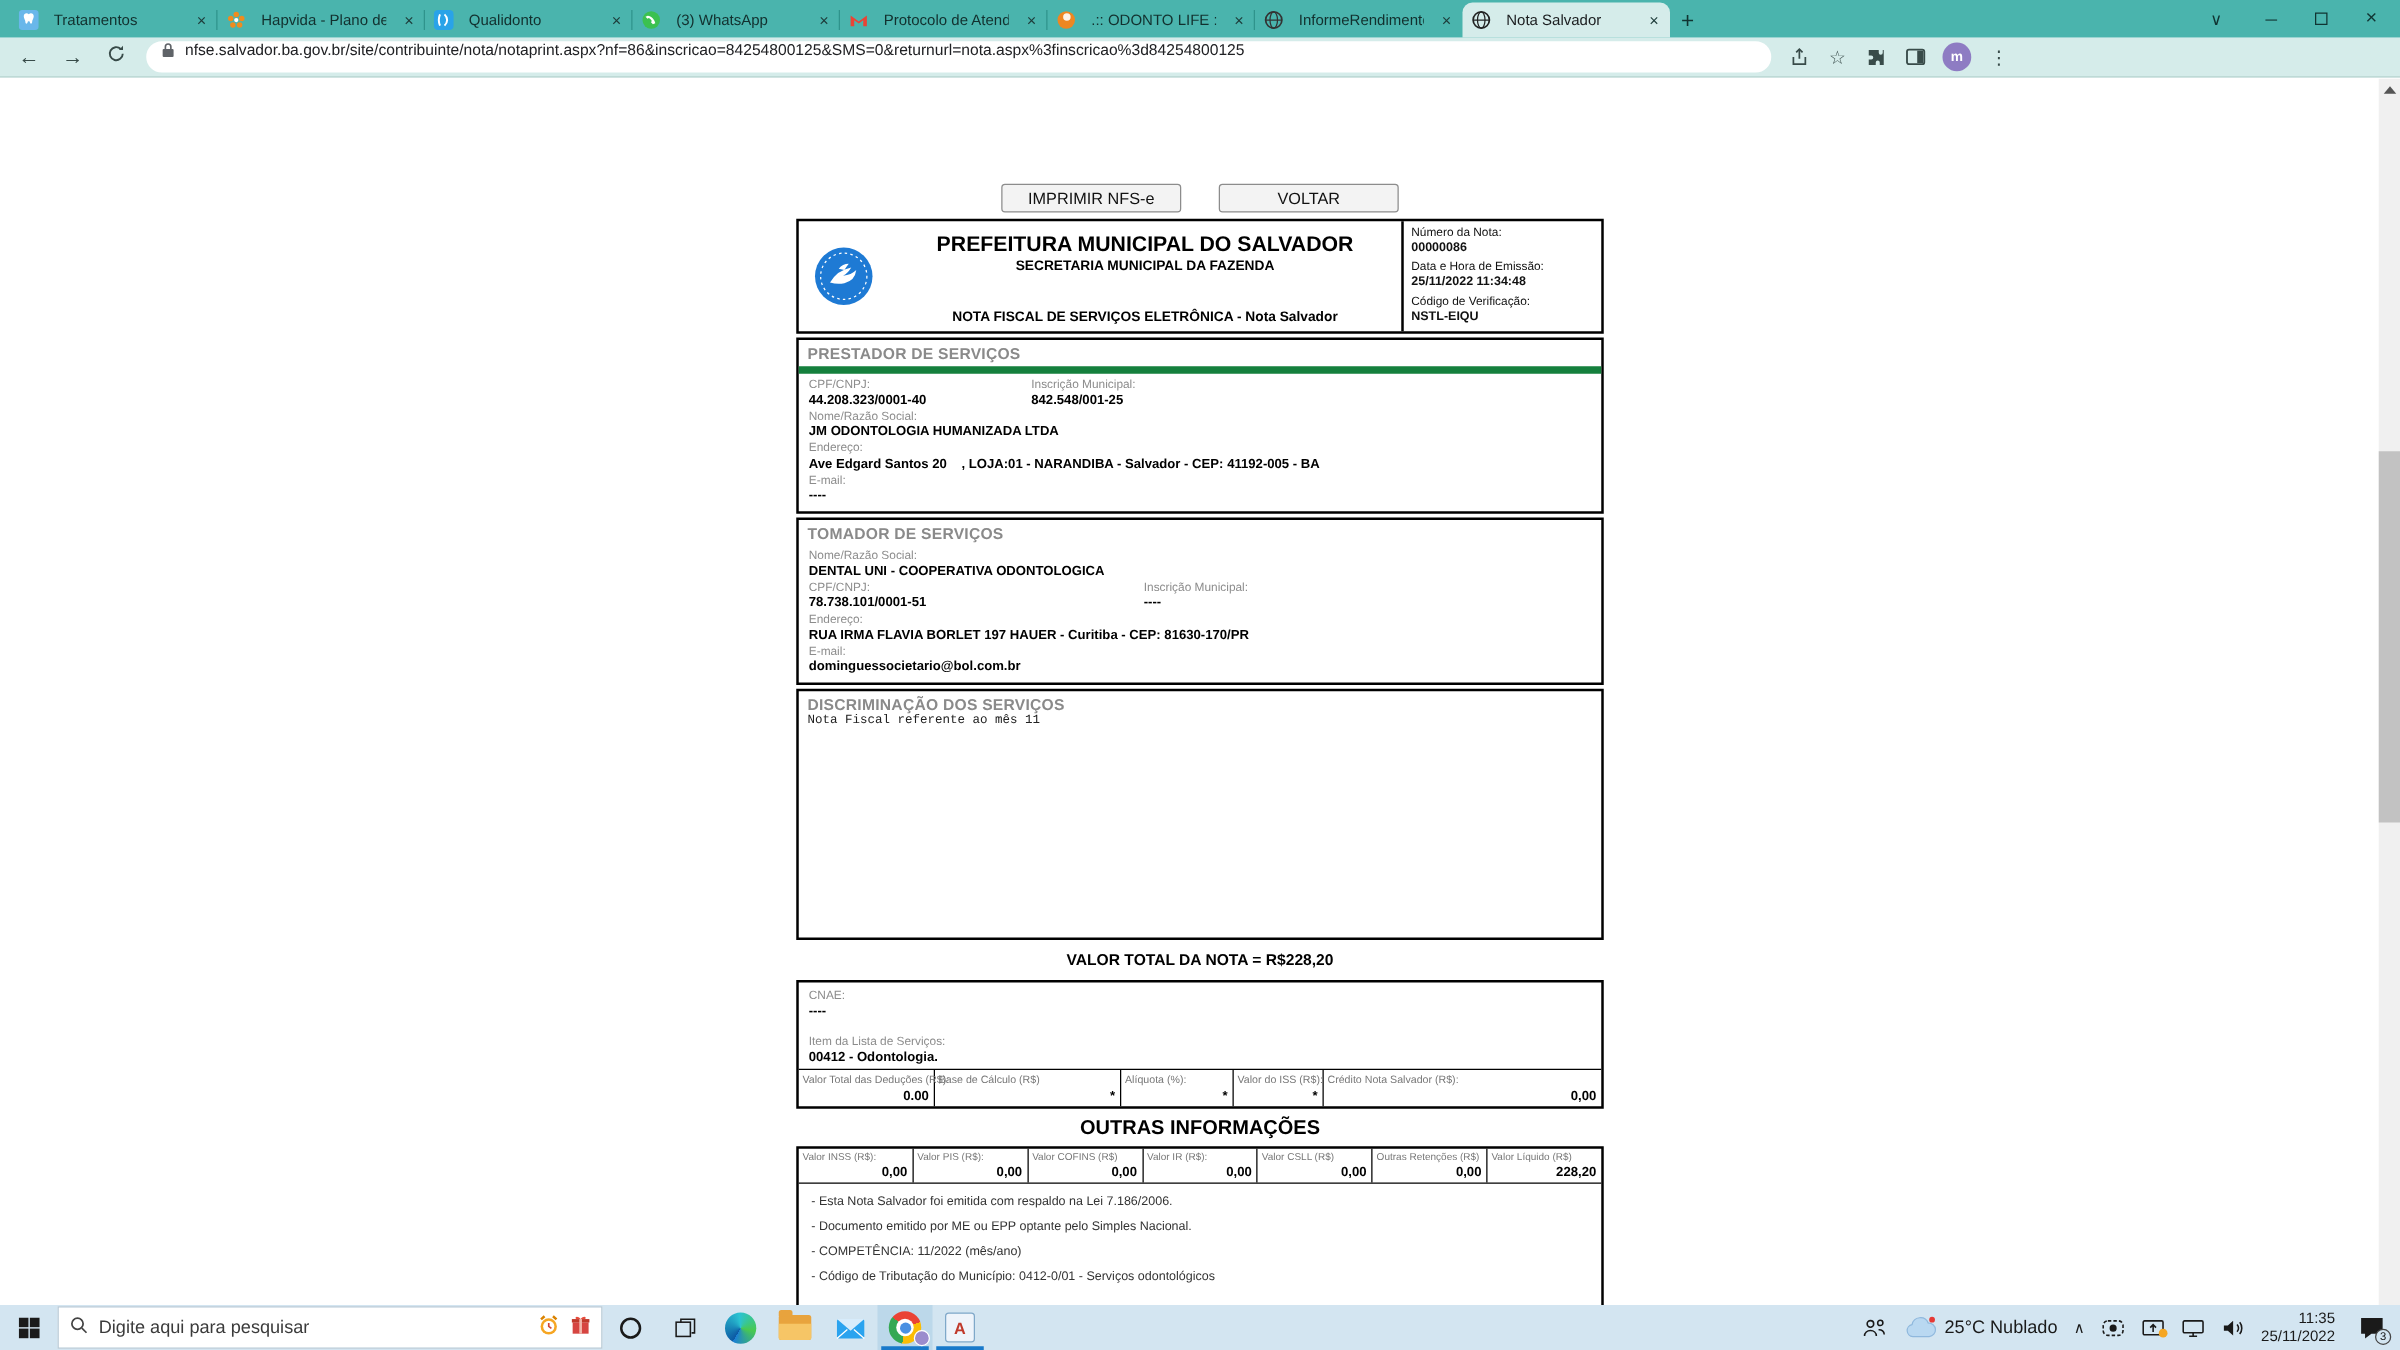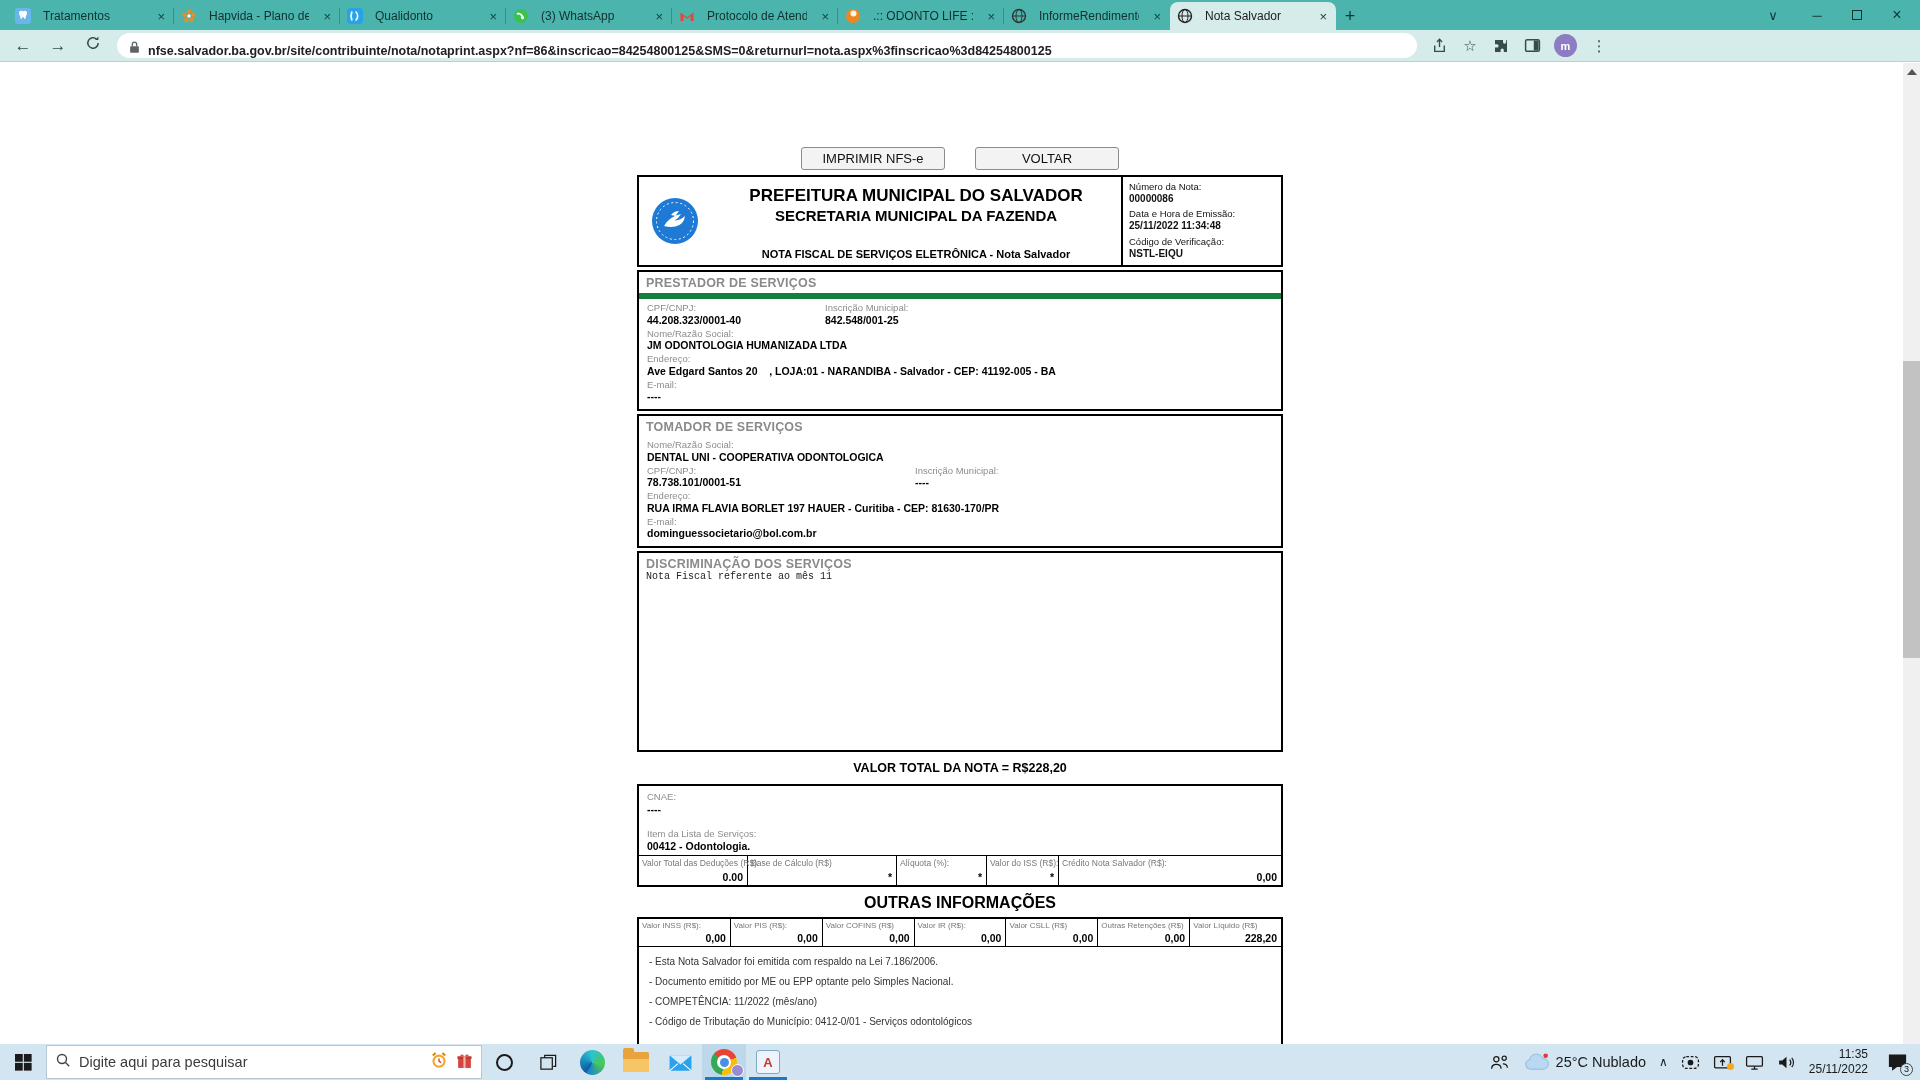--- a/index.html
+++ b/index.html
@@ -15,21 +15,21 @@
   .tab:not(.active):not(:first-child)::before { content:""; position:absolute; left:-1px; top:6px; height:16px; width:1px; background:#2f938c; }
   .favicon { width:16px; height:16px; flex:0 0 16px; display:inline-flex; }
   .newtab { width:28px; height:28px; display:flex; align-items:center; justify-content:center; font-size:18px; color:#103432; }
   .wincontrols { position:absolute; right:14px; top:0; height:30px; display:flex; align-items:center; gap:26px; color:#103432; font-size:13px; }
   .wincontrols span { display:inline-flex; align-items:center; justify-content:center; width:18px; }
   .win-restore { width:10px!important; height:10px; border:1.4px solid #103432; }
 
   
   .toolbar { height:32px; background:#d5ecea; display:flex; align-items:center; padding:0 12px; gap:13px; border-bottom:1px solid #b7d3d0; }
   .navbtn { font-size:17px; color:#384b49; width:22px; text-align:center; }
-  .urlbar { flex:1; height:25px; background:#fff; border-radius:13px; display:flex; align-items:flex-end; padding:0 12px; gap:8px; max-width:1300px;font-weight:bold; }
+  .urlbar { flex:1; height:25px; background:#fff; border-radius:13px; display:flex; align-items:flex-start; padding:0 12px; gap:8px; max-width:1300px; }
   .urltext { font-size:12.5px; color:#202124; white-space:nowrap; overflow:hidden; }
   .tb-icons { display:flex; align-items:center; gap:13px; }
   .tb-ic { width:18px; height:18px; display:inline-flex; align-items:center; justify-content:center; font-size:15px; color:#384b49; }
   .avatar { width:23px; height:23px; border-radius:50%; background:#8e7cc3; color:#fff; font-size:11px; display:flex; align-items:center; justify-content:center; font-weight:bold; }
 
   
   .content { position:absolute; top:63px; left:0; right:0; bottom:36px; background:#fff; }
   .scrollbar { position:absolute; right:0; top:0; bottom:0; width:17px; background:#f0f0f0; }
   .scroll-arrow { position:absolute; top:6px; left:4px; width:0; height:0; border-left:5px solid transparent; border-right:5px solid transparent; border-bottom:6px solid #555; }
   .scroll-thumb { position:absolute; left:0; width:17px; top:298px; height:297px; background:#c2c2c2; }
@@ -38,21 +38,21 @@
   .btn-row { display:flex; justify-content:center; gap:30px; margin-bottom:5px; }
   .pgbtn { min-width:144px; height:23px; background:#f3f3f3; border:1px solid #8c8c8c; border-radius:3px; font-size:13px; color:#111; font-family:"Liberation Sans",sans-serif; }
 
   .ibox { border:2px solid #000; background:#fff; margin-bottom:3px; }
 
   
   .hd { height:92px; display:flex; }
   .hd-logo { width:72px; display:flex; align-items:center; justify-content:center; }
   .hd-center { flex:1; text-align:center; padding-top:9px; position:relative; }
   .hd-title { font-size:17px; font-weight:bold; color:#000; }
-  .hd-sub { font-size:15px; font-weight:bold; margin-top:1px; }
+  .hd-sub { font-size:11px; font-weight:bold; margin-top:1px; }
   .hd-doctype { position:absolute; bottom:5px; left:0; right:0; font-size:11px; font-weight:bold; }
   .hd-right { width:160px; border-left:2px solid #000; padding:4px 6px; font-size:9.5px; line-height:1.25; color:#111; }
   .hd-right .grp { margin-bottom:3px; }
   .hd-right b { font-size:10px; }
 
   
   .sec-title { color:#8a8a8a; font-weight:bold; font-size:12.5px; padding:4px 7px 2px; letter-spacing:.2px; }
   .sec-title.underlined { border-bottom:6px solid #15803d; padding-bottom:3px; }
   .fields { padding:3px 8px 5px; }
   .lbl { color:#8c8c8c; font-size:9.5px; line-height:1.25; }

